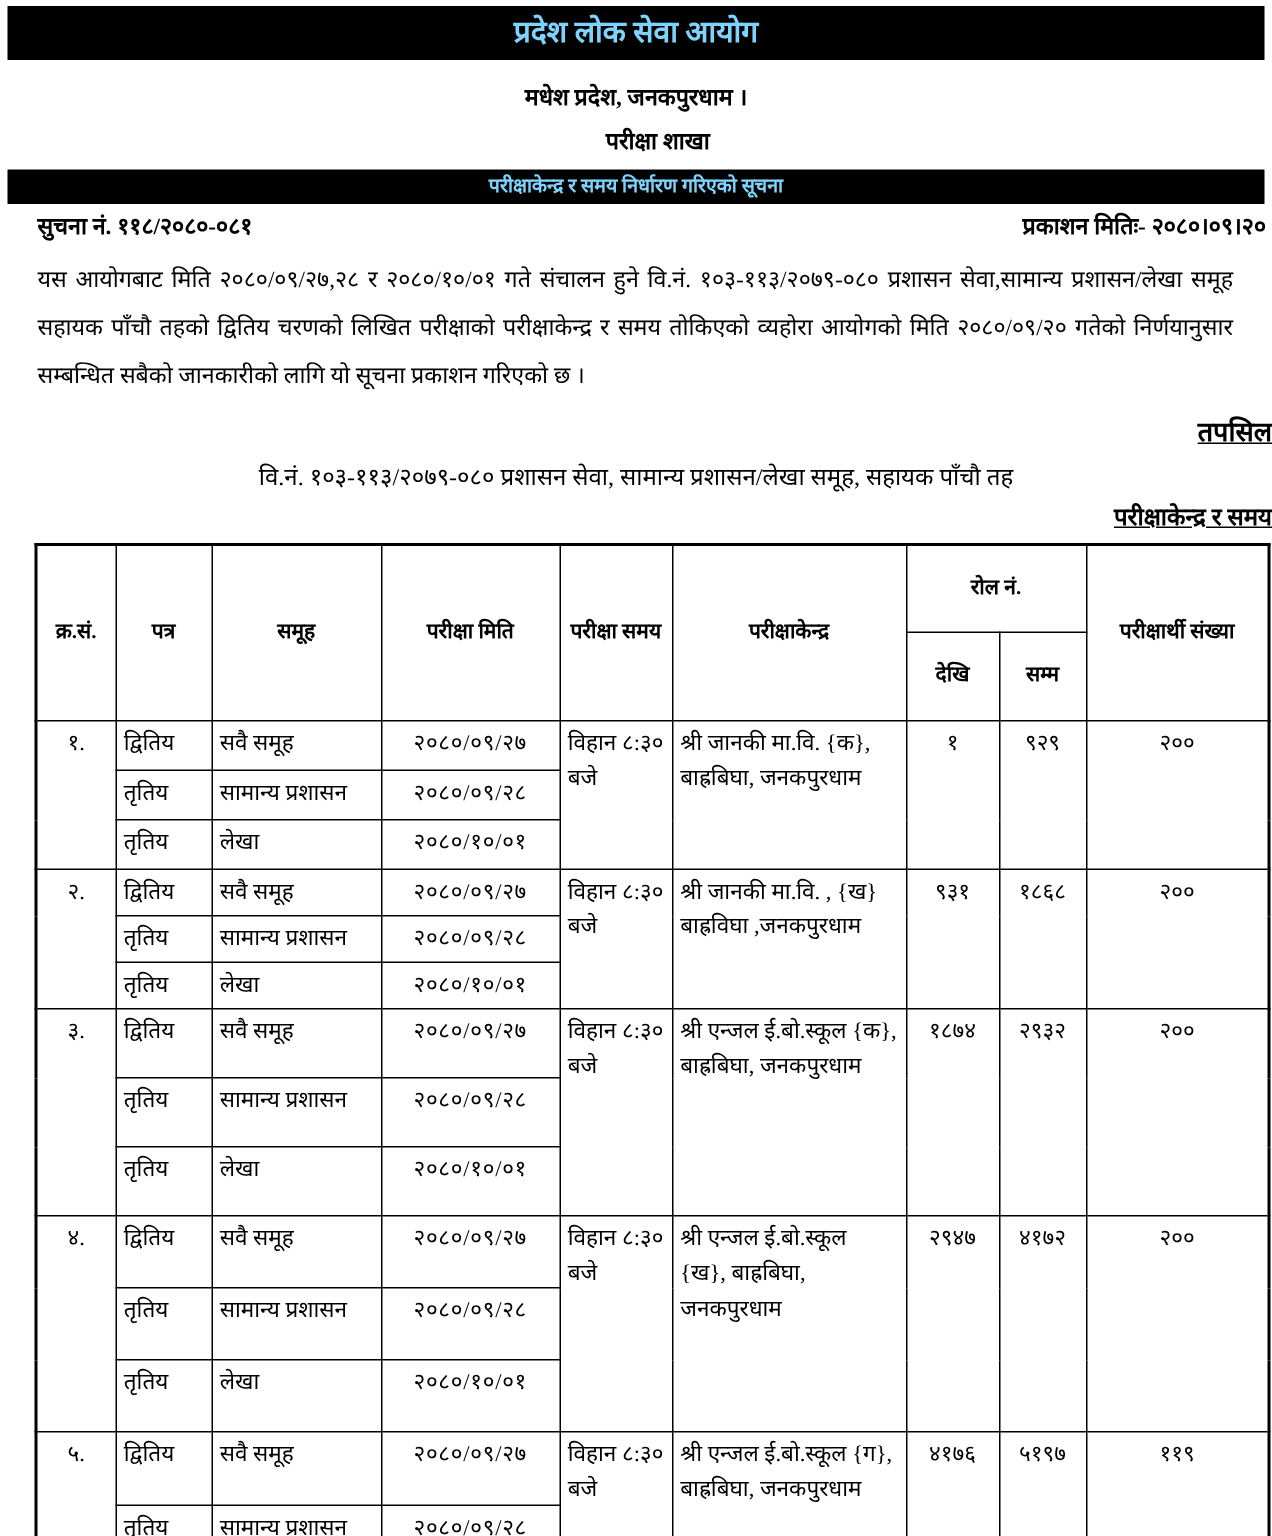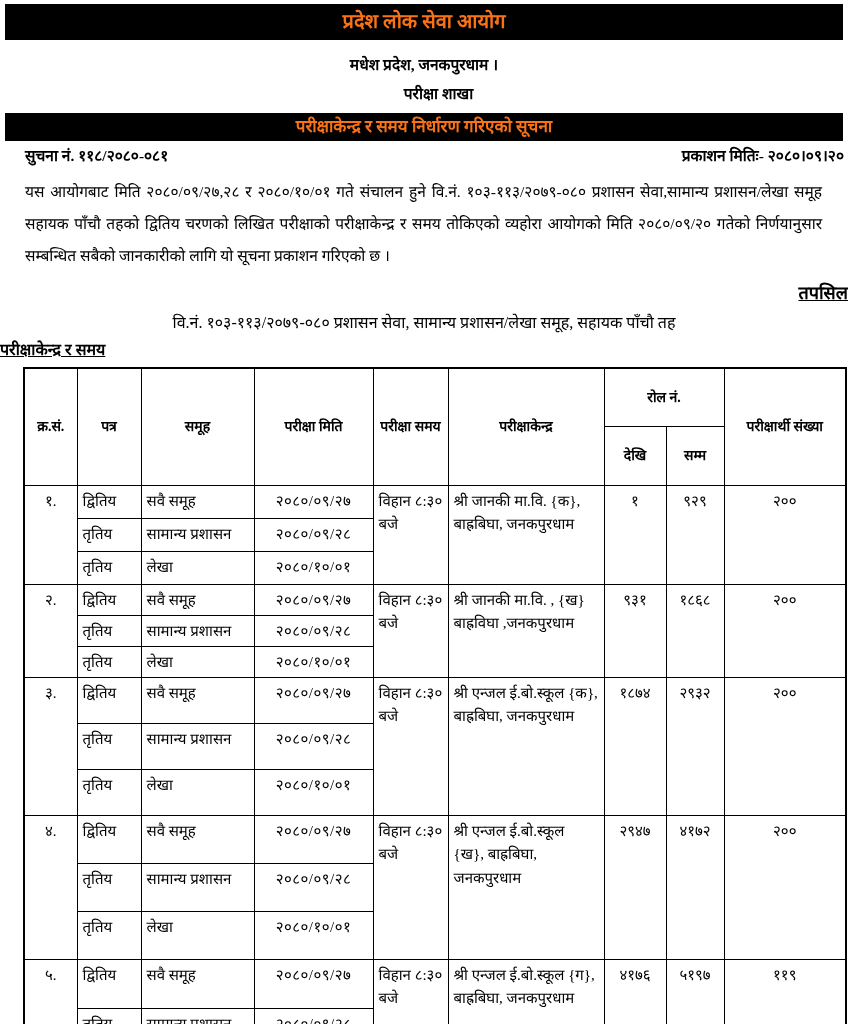--- a/index.html
+++ b/index.html
@@ -2,39 +2,39 @@
 <html><head>
 <meta charset="utf-8">
 <style>
   html, body { margin: 0; padding: 0; background: #e8e8e8; }
   .page {
     width: 848px; height: 1024px; background: #ffffff; overflow: hidden;
     font-family: "Liberation Serif", "DejaVu Serif", serif; color: #000;
     position: relative;
   }
   .bar {
-    background: #000; color: #f97316; text-align: center; margin: 0 5px;
+    background: #000; color: #7dd3fc; text-align: center; margin: 0 5px;
   }
   .bar1 { margin-top: 4px; font-size: 20px; font-weight: bold; padding: 3px 0 6px; }
-  .bar2 { font-size: 17px; font-weight: bold; padding: 1px 0 4px; }
+  .bar2 { font-size: 13px; font-weight: bold; padding: 1px 0 4px; }
   .subline { text-align: center; font-weight: bold; }
   .sub1 { font-size: 15.5px; margin-top: 13px; }
   .sub2 { font-size: 15.5px; margin-top: 7px; margin-bottom: 9px; padding-left: 29px; }
   .meta-row {
     display: flex; justify-content: space-between; align-items: baseline;
     margin: 3px 4px 0 25px; font-weight: bold; font-size: 15.5px;
   }
   .para {
     margin: 10px 26px 0 25px; text-align: justify;
     font-size: 15.5px; line-height: 2.08;
   }
   .tapasil { text-align: right; font-weight: bold; font-size: 18px; margin-top: 7px; }
   .tapasil span, .table-title span { text-decoration: underline; }
   .advert { text-align: center; font-weight: normal; font-size: 16px; margin-top: 7px; }
-  .table-title { text-align: left; font-weight: bold; font-size: 16px; margin-top: 5px; margin-bottom: 7px; }
+  .table-title { text-align: right; font-weight: bold; font-size: 16px; margin-top: 5px; margin-bottom: 7px; margin-left: 20px; }
 
   table.exam {
     border-collapse: collapse; table-layout: fixed;
     margin-left: 23px; width: 822px;
     border: 2px solid #000;
   }
   table.exam th, table.exam td { border: 1px solid #000; overflow: hidden; }
   table.exam th {
     font-size: 14px; font-weight: bold; text-align: center;
     vertical-align: middle; padding: 18px 2px; line-height: 1.55;

